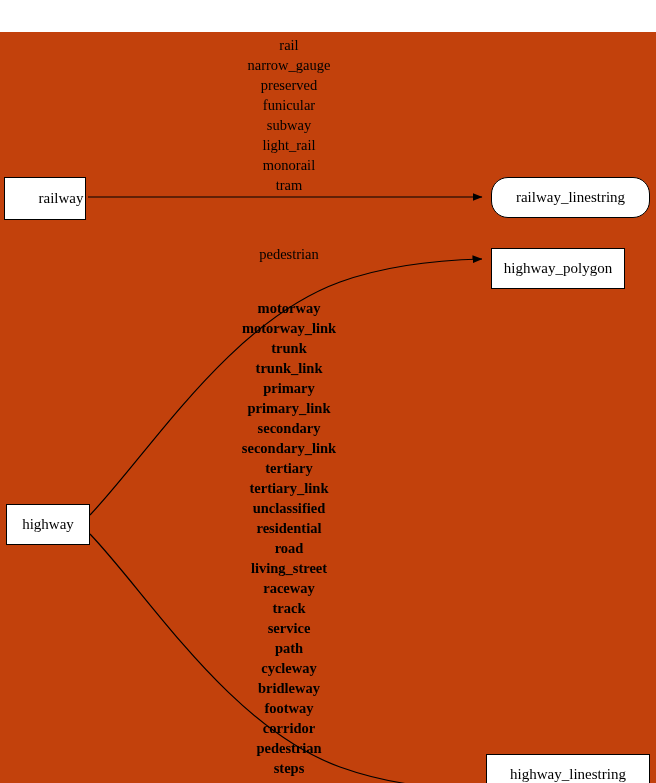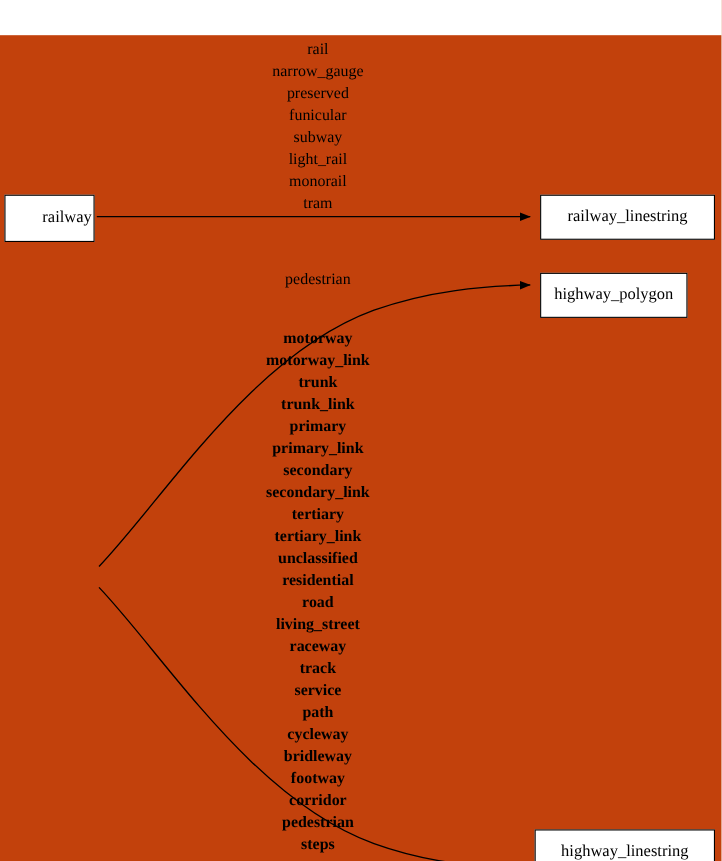--- a/index.html
+++ b/index.html
@@ -92,20 +92,21 @@
 path
 cycleway
 bridleway
 footway
 corridor
 pedestrian
 steps</div>
 
   <div class="node" style="left:4px; top:145px; width:82px; height:43px;padding-left:32px;">railway</div>
 
-  <div class="node" style="left:491px; top:145px; width:159px; height:41px;">railway_linestring</div>
+  <div class="node" style="left:491px; top:145px; width:159px; height:41px;border-radius:17px;">railway_linestring</div>
 
+  <div class="node" style="left:6px; top:472px; width:84px; height:41px;">highway</div>
 
   <div class="node" style="left:491px; top:216px; width:134px; height:41px;">highway_polygon</div>
 
   <div class="node" style="left:486px; top:722px; width:164px; height:41px;">highway_linestring</div>
 
 </div>
 
 </body></html>

